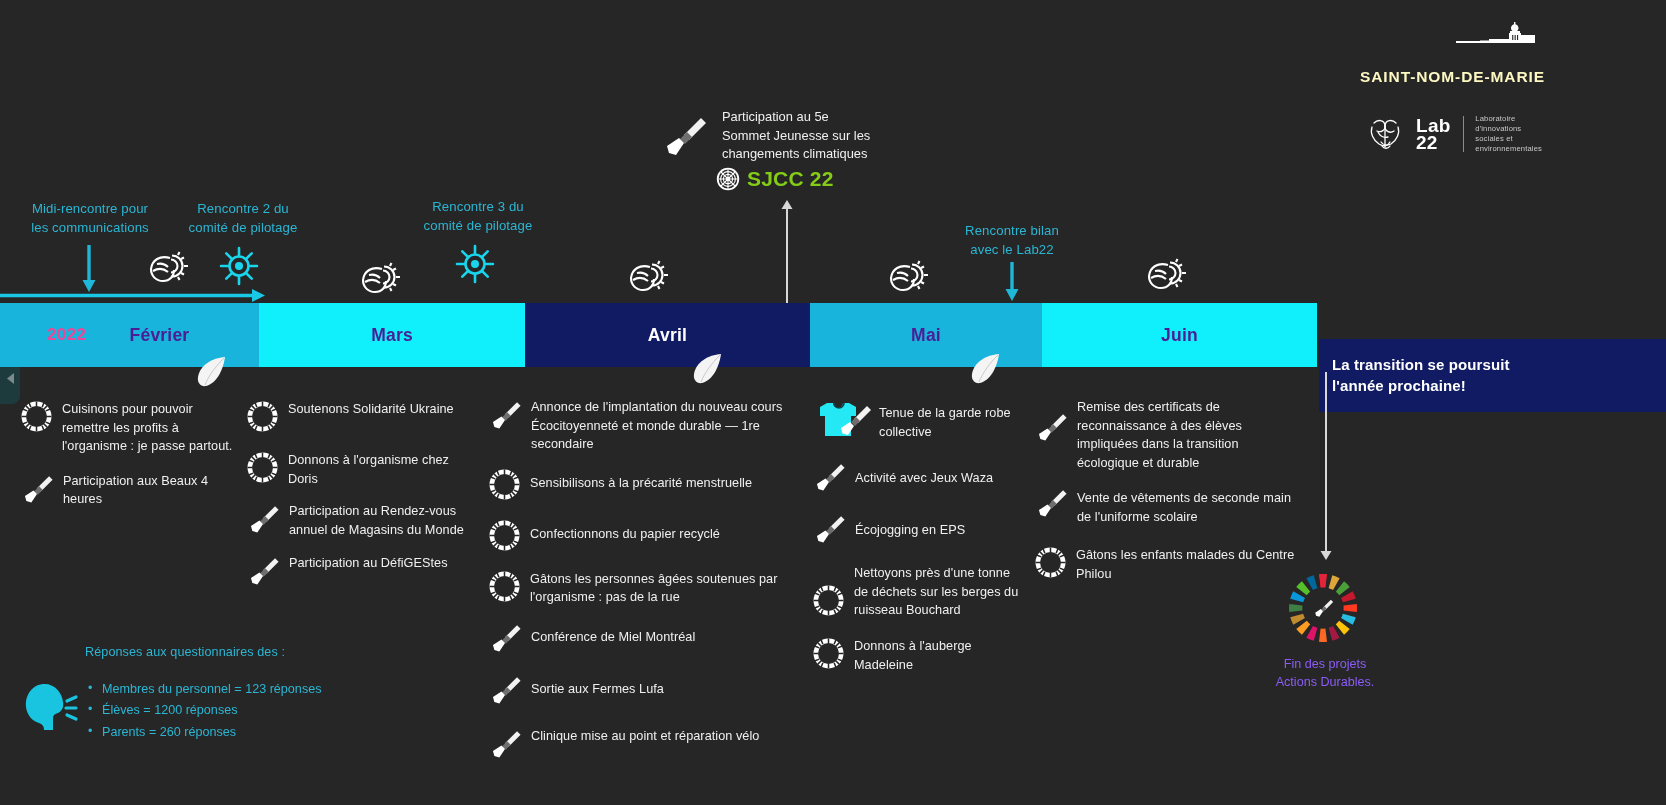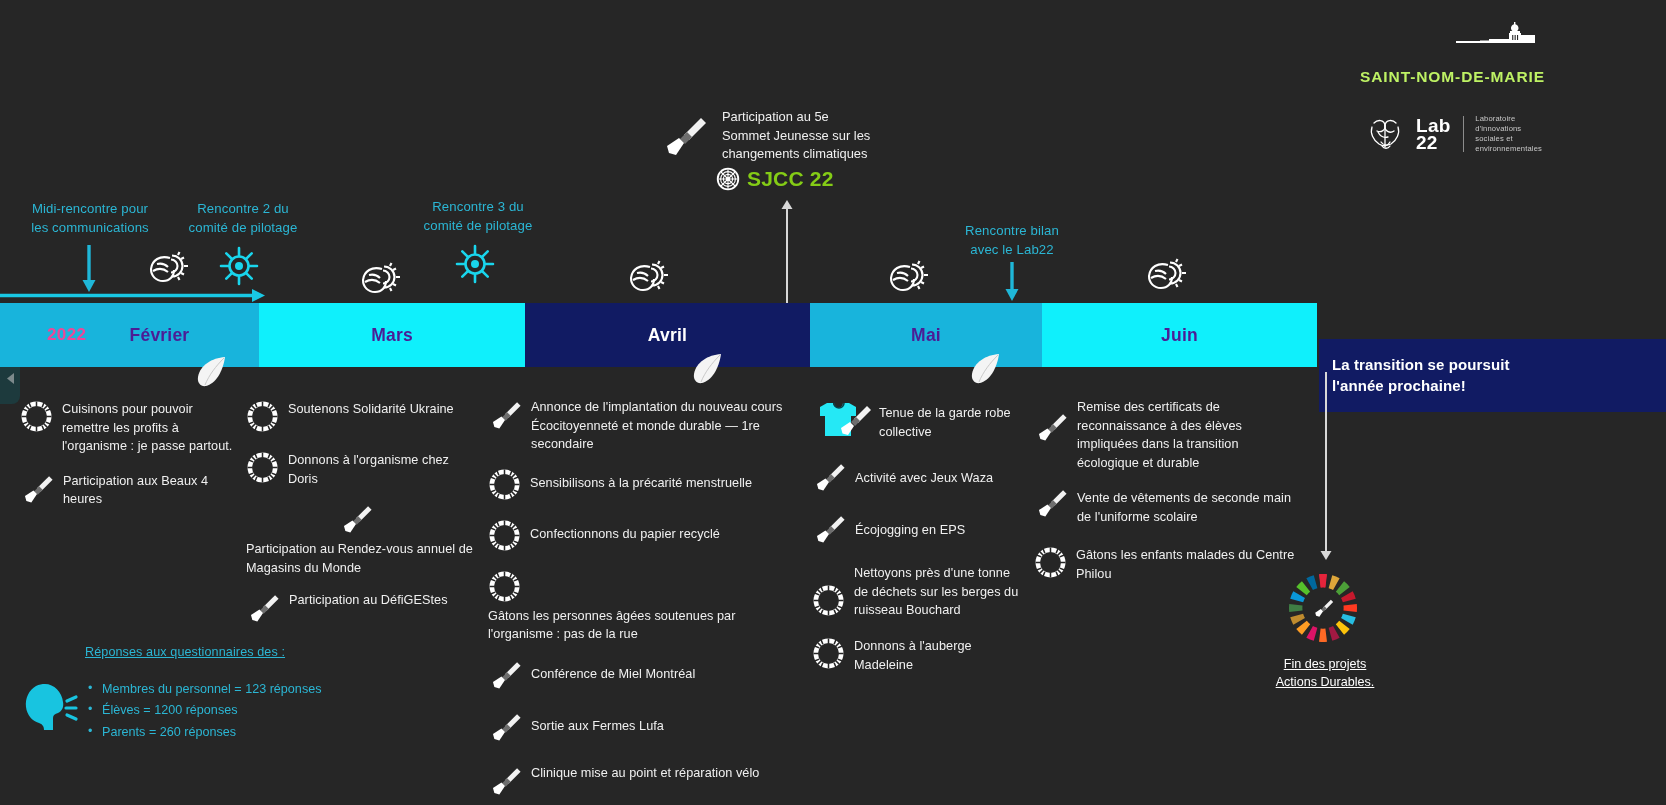--- a/index.html
+++ b/index.html
@@ -10,21 +10,21 @@
     color:#ffffff;
     position:relative;
     overflow:hidden;
   }
   .stage { position:absolute; inset:0; }
 
   
   .logo-snm { position:absolute; left:1360px; top:22px; width:180px; height:68px; }
   .logo-snm .wordmark {
     position:absolute; left:0; bottom:4px;
-    font-size:15.5px; font-weight:700; letter-spacing:.9px; color:#bef264;
+    font-size:15.5px; font-weight:700; letter-spacing:.9px; color:#fef9c3;
     white-space:nowrap;
   }
   .logo-snm .bldg { position:absolute; right:4px; top:0; }
   .logo-lab { position:absolute; left:1362px; top:108px; width:180px; height:52px; display:flex; align-items:center; gap:8px; }
   .logo-lab .swirl { flex:0 0 auto; }
   .logo-lab .labtxt { font-size:19px; font-weight:700; line-height:.92; letter-spacing:.3px; }
   .logo-lab .divider { width:1px; height:36px; background:#8c8c8c; margin:0 4px; }
   .logo-lab .tagline { font-size:7.6px; line-height:1.34; color:#c9c9c9; letter-spacing:.15px; }
 
   
@@ -72,21 +72,21 @@
 
   
   .col { position:absolute; }
   .item { position:relative; display:flex; align-items:flex-start; margin-bottom:14px; }
   .item .ico { flex:0 0 auto; margin-right:9px; }
   .item .txt { font-size:12.7px; line-height:1.46; color:#f0f0f0; letter-spacing:.05px; }
 
   
   .survey-title {
     position:absolute; left:85px; top:645px;
-    font-size:12.6px; color:#2bb6d4; letter-spacing:.1px;text-decoration:underline;
+    font-size:12.6px; color:#2bb6d4; letter-spacing:.1px;
   }
   .survey-list { position:absolute; left:88px; top:680px; }
   .survey-list li {
     list-style:none; font-size:12.6px; color:#2bb6d4;
     line-height:1.45; margin-bottom:3px; position:relative; padding-left:14px;
   }
   .survey-list li::before {
     content:"•"; position:absolute; left:0; top:-1px; color:#2bb6d4;
   }
   .speak-head { position:absolute; left:24px; top:682px; }
@@ -98,21 +98,21 @@
   }
   .sjcc-brand {
     position:absolute; left:716px; top:167px;
     display:flex; align-items:center; gap:7px;
   }
   .sjcc-brand .nm { font-size:21px; font-weight:700; letter-spacing:.2px; color:#84cc16; }
 
   
   .end-note {
     position:absolute; left:1240px; top:655px; width:170px; text-align:center;
-    font-size:12.6px; line-height:1.45; color:#ffffff;text-decoration:underline;
+    font-size:12.6px; line-height:1.45; color:#8b5cf6;
   }
   .sdg-wheel { position:absolute; left:1288px; top:573px; }
 
   .conn-line { position:absolute; background:#d8d8d8; }
 </style>
 </head>
 <body>
 
 <div class="stage">
 
@@ -369,21 +369,21 @@
         <svg width="33" height="33" viewBox="0 0 33 33">
           <circle cx="16.5" cy="16.5" r="15" fill="#fff"></circle>
             <circle cx="16.5" cy="16.5" r="10.5" fill="#262626"></circle>
           <g stroke="#262626" stroke-width="1.5">
               <path d="M16.5 1.5v5M16.5 26.5v5M1.5 16.5h5M26.5 16.5h5M5.9 5.9l3.6 3.6M23.5 23.5l3.6 3.6M27.1 5.9l-3.6 3.6M9.5 23.5l-3.6 3.6M9 2.6 10.9 7.3M22.1 25.7 24 30.4M2.6 24l4.7-1.9M25.7 10.9l4.7-1.9M2.6 9l4.7 1.9M25.7 22.1l4.7 1.9M9 30.4l1.9-4.7M22.1 7.3 24 2.6"></path>
             </g>
         </svg>
       </span>
       <span class="txt">Donnons à l'organisme chez Doris</span>
     </div>
-    <div class="item" style="margin-top:12px;flex-direction:column;">
+    <div class="item" style="margin-top:12px;">
       <span class="ico" style="align-self:center;">
         <svg width="34" height="34" viewBox="0 0 48 48">
           <path d="M41 6 24 23l5 5L46 11z" fill="#f2f2f2"></path>
             <path d="M27 20l-7 7 5 5 7-7z" fill="#6e6e6e"></path>
           <path d="M19 26 7 34l2 7 7 2 8-12z" fill="#ffffff"></path>
         </svg>
       </span>
       <span class="txt">Participation au Rendez-vous annuel de Magasins du Monde</span>
     </div>
     <div class="item" style="margin-top:10px;">
@@ -426,21 +426,21 @@
         <svg width="33" height="33" viewBox="0 0 33 33">
           <circle cx="16.5" cy="16.5" r="15" fill="#fff"></circle>
             <circle cx="16.5" cy="16.5" r="10.5" fill="#262626"></circle>
           <g stroke="#262626" stroke-width="1.5">
               <path d="M16.5 1.5v5M16.5 26.5v5M1.5 16.5h5M26.5 16.5h5M5.9 5.9l3.6 3.6M23.5 23.5l3.6 3.6M27.1 5.9l-3.6 3.6M9.5 23.5l-3.6 3.6M9 2.6 10.9 7.3M22.1 25.7 24 30.4M2.6 24l4.7-1.9M25.7 10.9l4.7-1.9M2.6 9l4.7 1.9M25.7 22.1l4.7 1.9M9 30.4l1.9-4.7M22.1 7.3 24 2.6"></path>
             </g>
         </svg>
       </span>
       <span class="txt" style="padding-top:6px;">Confectionnons du papier recyclé</span>
     </div>
-    <div class="item" style="margin-top:12px;flex-direction:column;">
+    <div class="item" style="margin-top:12px;">
       <span class="ico">
         <svg width="33" height="33" viewBox="0 0 33 33">
           <circle cx="16.5" cy="16.5" r="15" fill="#fff"></circle>
             <circle cx="16.5" cy="16.5" r="10.5" fill="#262626"></circle>
           <g stroke="#262626" stroke-width="1.5">
               <path d="M16.5 1.5v5M16.5 26.5v5M1.5 16.5h5M26.5 16.5h5M5.9 5.9l3.6 3.6M23.5 23.5l3.6 3.6M27.1 5.9l-3.6 3.6M9.5 23.5l-3.6 3.6M9 2.6 10.9 7.3M22.1 25.7 24 30.4M2.6 24l4.7-1.9M25.7 10.9l4.7-1.9M2.6 9l4.7 1.9M25.7 22.1l4.7 1.9M9 30.4l1.9-4.7M22.1 7.3 24 2.6"></path>
             </g>
         </svg>
       </span>
       <span class="txt">Gâtons les personnes âgées soutenues par l'organisme : pas de la rue</span>

